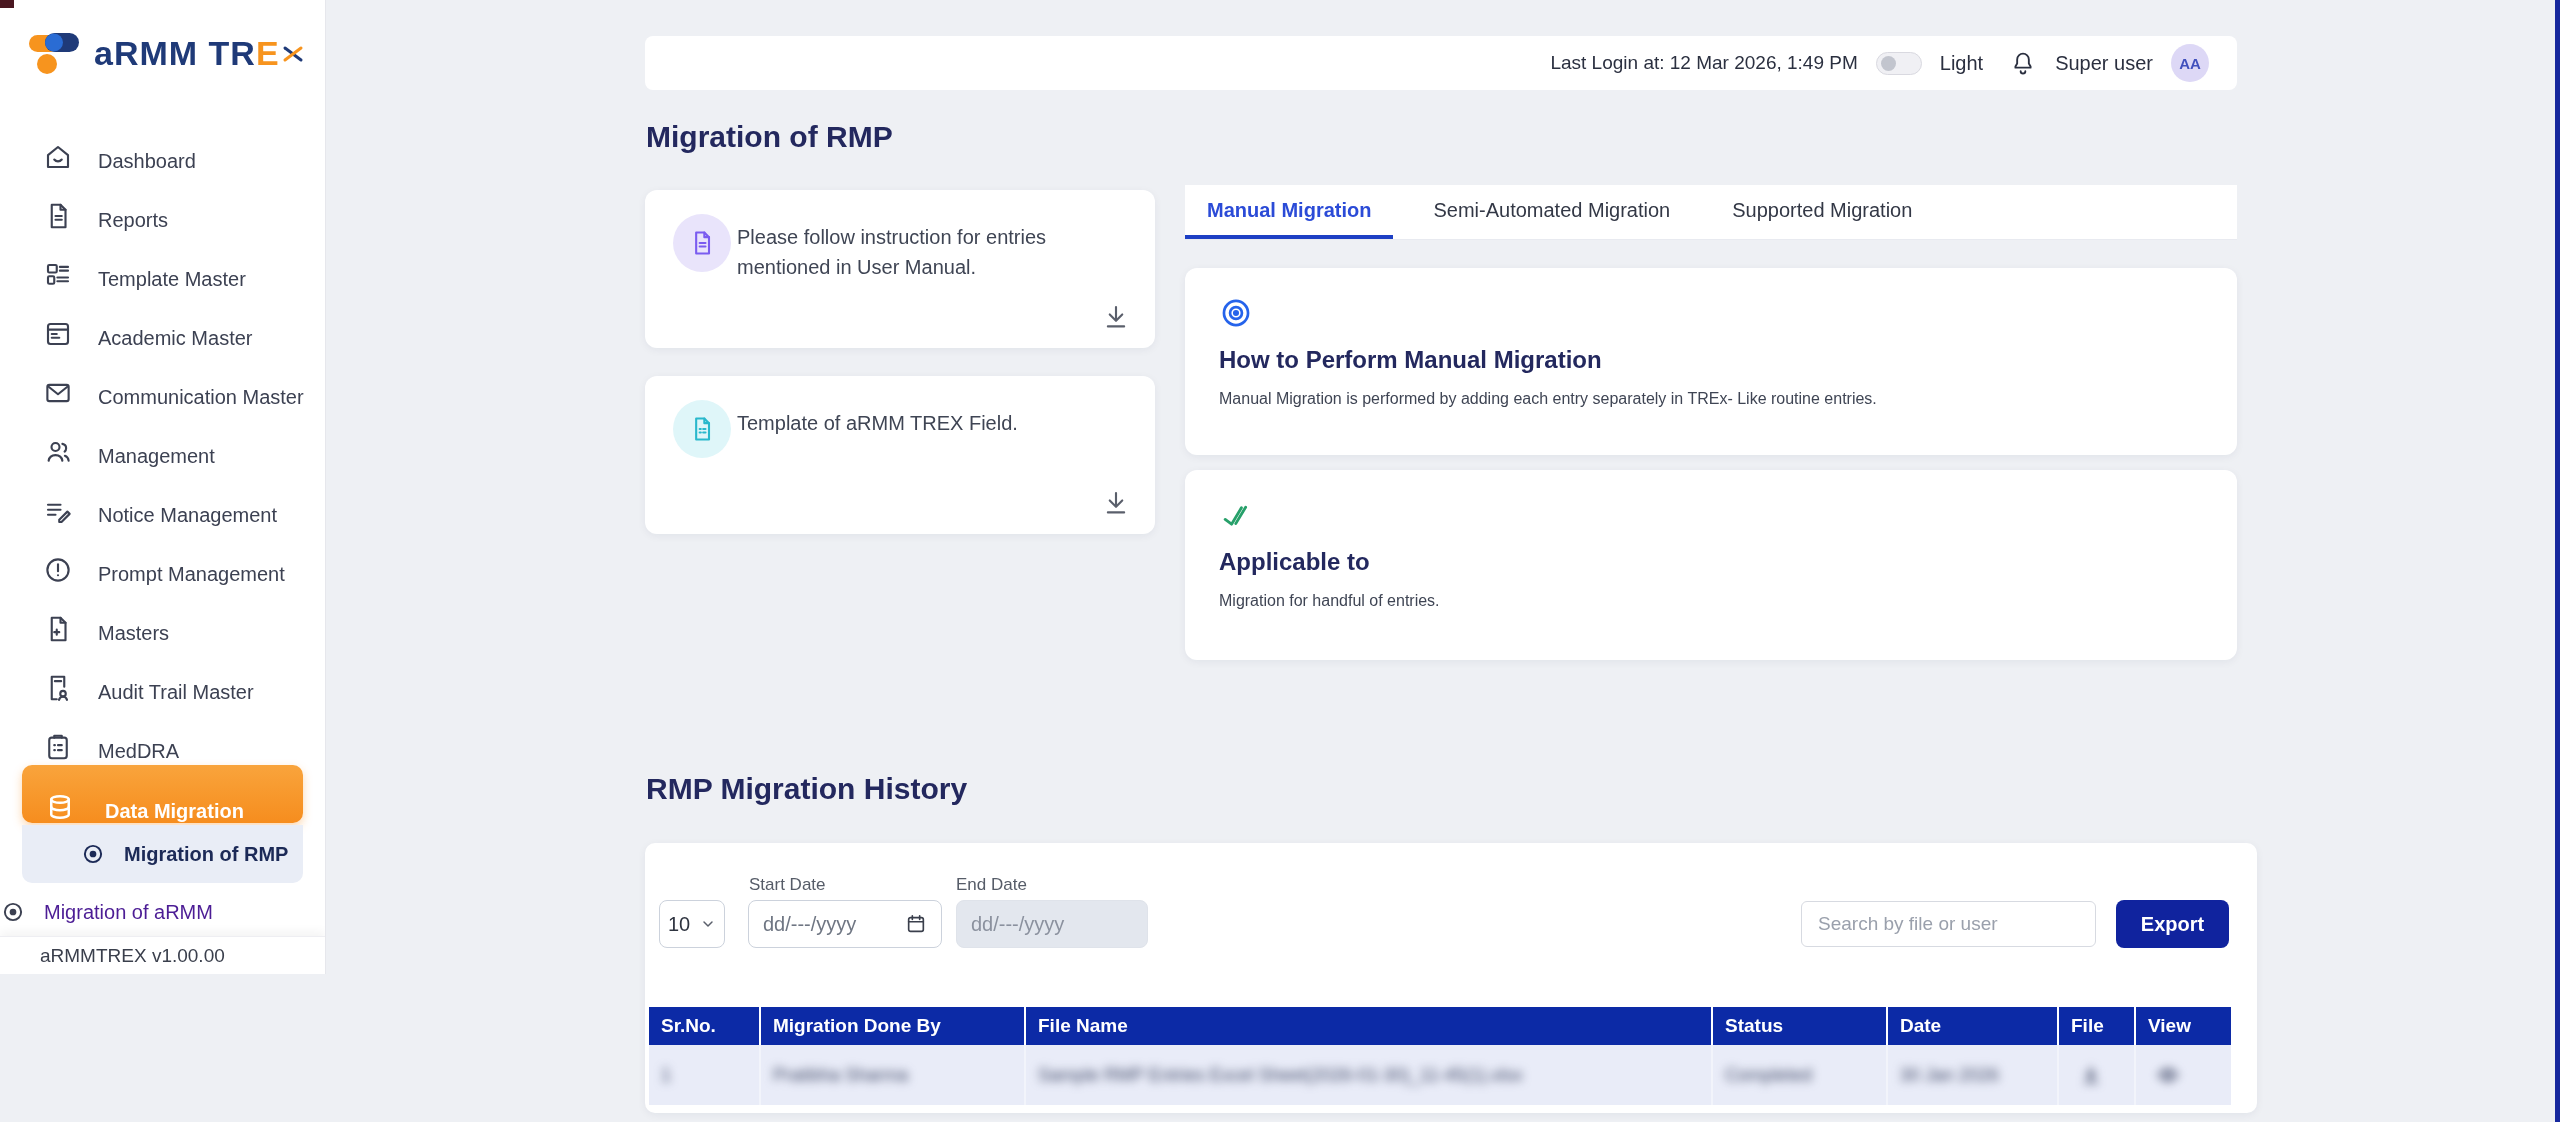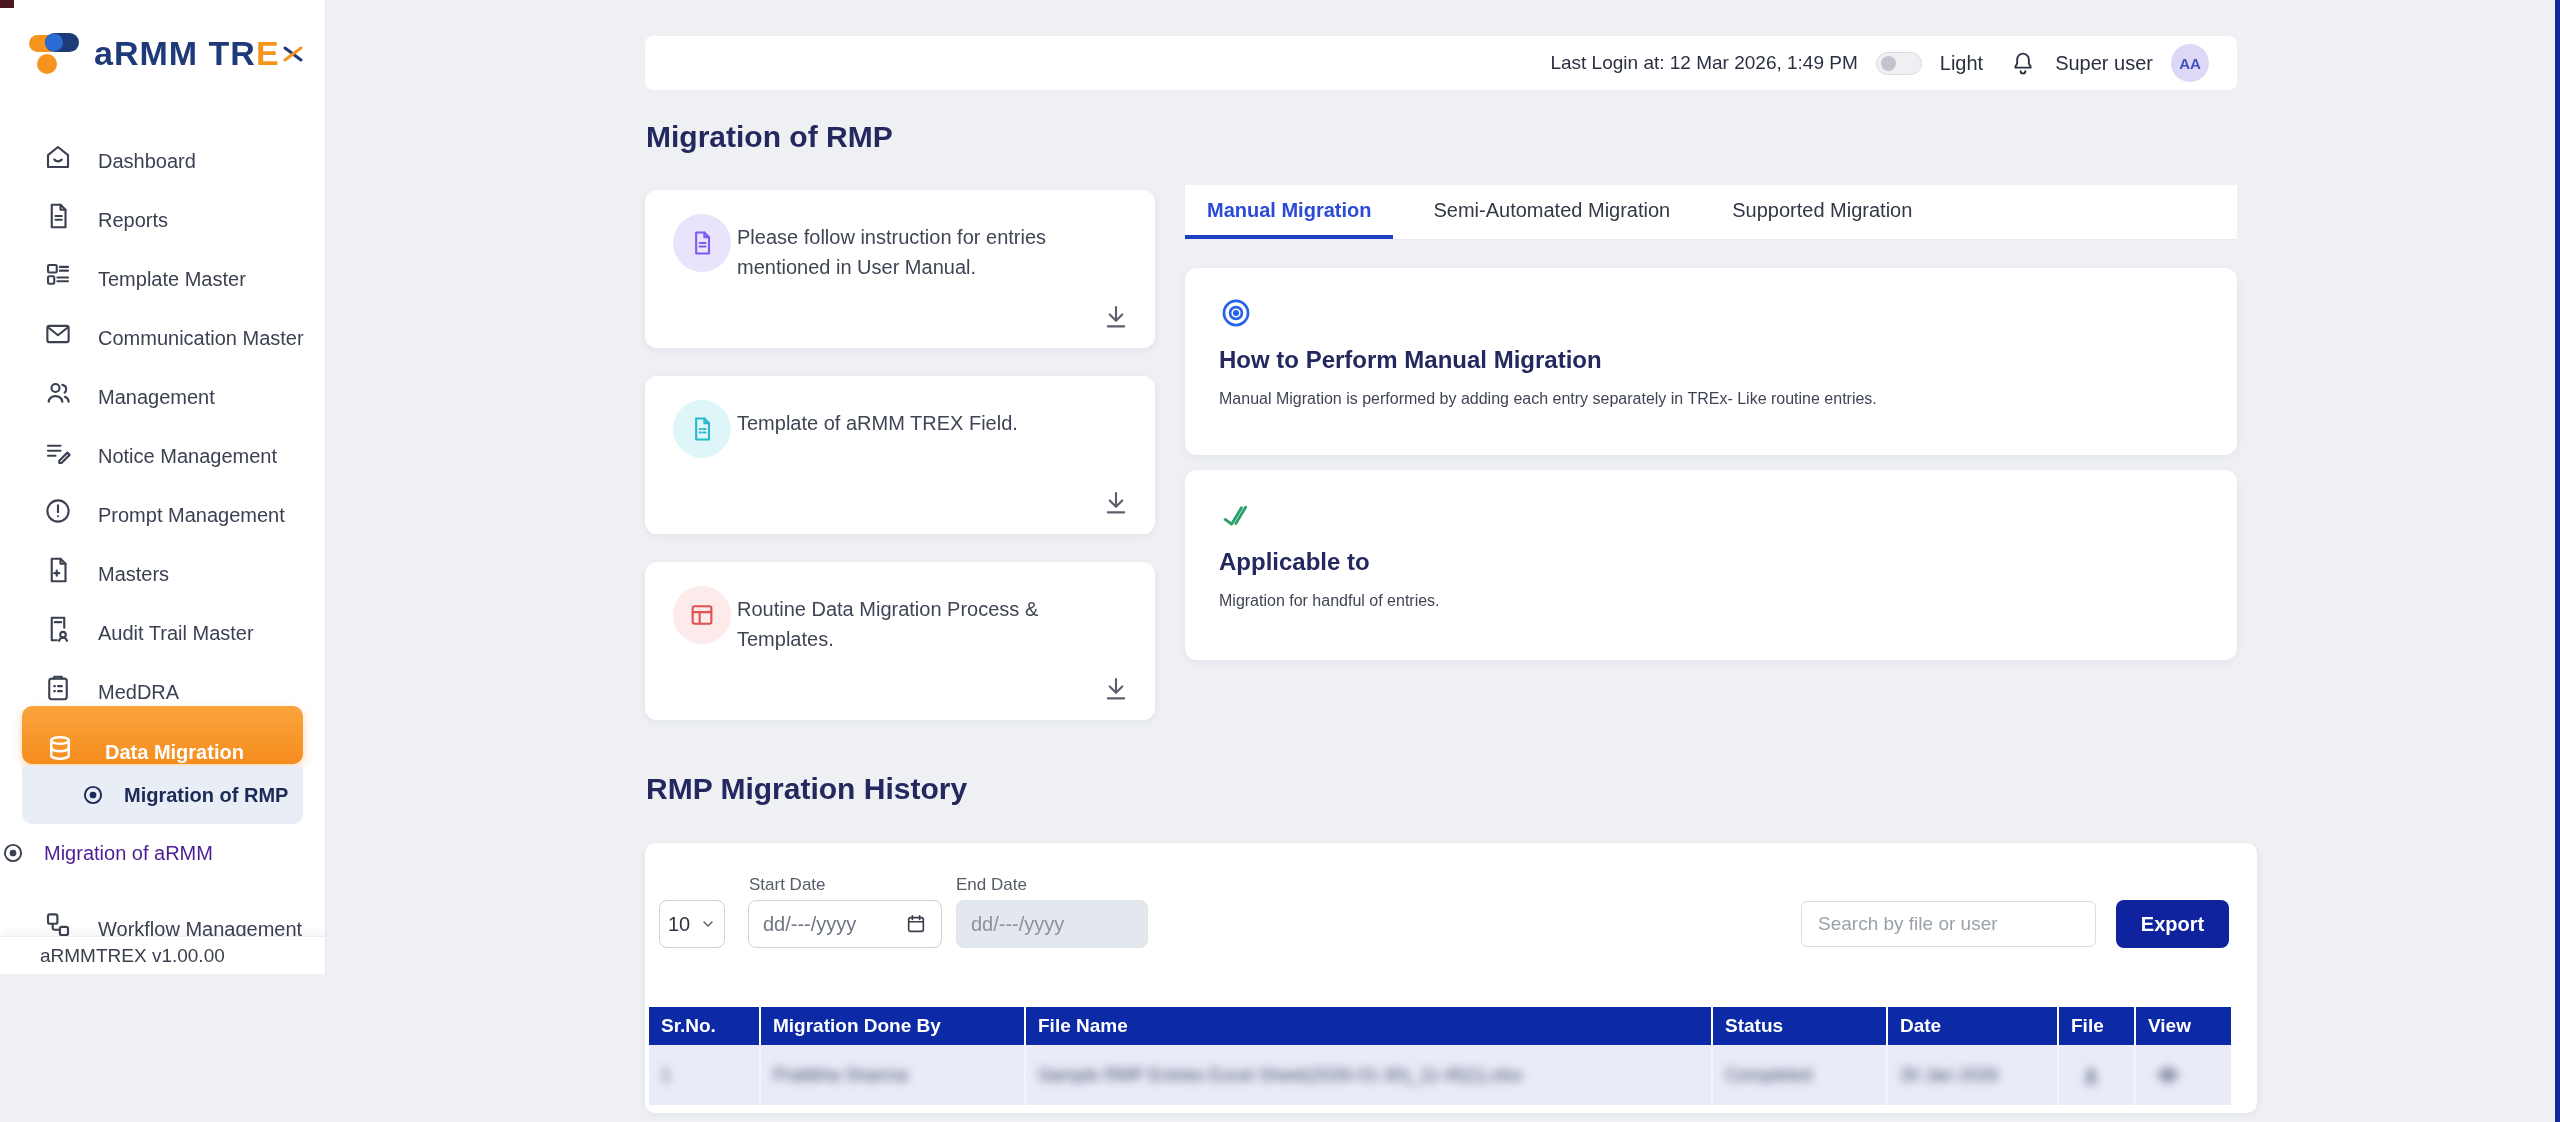--- a/index.html
+++ b/index.html
@@ -145,20 +145,30 @@
               <path d="M13.5 5.5H20M13.5 8.5H20"></path>
               <rect x="4" y="13" width="5" height="6" rx="1"></rect>
               <path d="M11.5 14h8.5M11.5 17h8.5"></path>
             </svg>
           </span>
         <span>Template Master</span>
       </div>
       <div class="nav-item">
         <span class="nav-ico">
             <svg width="30" height="30" viewBox="0 0 24 24" fill="none" stroke="currentColor" stroke-width="1.7" stroke-linecap="round" stroke-linejoin="round">
+              <rect x="4" y="4" width="16" height="16" rx="2"></rect>
+              <path d="M4 8.5h16"></path>
+              <path d="M7 12h4M7 15h6"></path>
+            </svg>
+          </span>
+        <span>Academic Master</span>
+      </div>
+      <div class="nav-item">
+        <span class="nav-ico">
+            <svg width="30" height="30" viewBox="0 0 24 24" fill="none" stroke="currentColor" stroke-width="1.7" stroke-linecap="round" stroke-linejoin="round">
               <rect x="3.5" y="5.5" width="17" height="13" rx="1.5"></rect>
               <path d="m4.5 7 7.5 6 7.5-6"></path>
             </svg>
           </span>
         <span>Communication Master</span>
       </div>
       <div class="nav-item">
         <span class="nav-ico">
             <svg width="30" height="30" viewBox="0 0 24 24" fill="none" stroke="currentColor" stroke-width="1.7" stroke-linecap="round" stroke-linejoin="round">
               <circle cx="10" cy="8" r="3.2"></circle>
@@ -322,37 +332,20 @@
         </span>
       <div class="card-text">Template of aRMM TREX Field.</div>
       <span class="card-dl">
           <svg width="30" height="30" viewBox="0 0 24 24" fill="none" stroke="currentColor" stroke-width="1.7" stroke-linecap="round" stroke-linejoin="round">
             <path d="M12 4v10"></path>
             <path d="m7 10 5 5 5-5"></path>
             <path d="M5.5 19.5h13"></path>
           </svg>
         </span>
     </div>
-    <div class="card">
-      <span class="card-icon ci-red">
-          <svg width="28" height="28" viewBox="0 0 24 24" fill="none" stroke="currentColor" stroke-width="1.8" stroke-linecap="round" stroke-linejoin="round">
-            <rect x="4" y="4.5" width="16" height="15" rx="1.5"></rect>
-            <path d="M4 9.5h16"></path>
-            <path d="M10 9.5V19.5"></path>
-          </svg>
-        </span>
-      <div class="card-text">Routine Data Migration Process &amp; Templates.</div>
-      <span class="card-dl">
-          <svg width="30" height="30" viewBox="0 0 24 24" fill="none" stroke="currentColor" stroke-width="1.7" stroke-linecap="round" stroke-linejoin="round">
-            <path d="M12 4v10"></path>
-            <path d="m7 10 5 5 5-5"></path>
-            <path d="M5.5 19.5h13"></path>
-          </svg>
-        </span>
-    </div>
   </div>
 
   <div class="tabs">
     <div class="tab tab-active">Manual Migration</div>
     <div class="tab">Semi-Automated Migration</div>
     <div class="tab">Supported Migration</div>
   </div>
 
   <div class="panel panel-1">
     <div class="panel-icon">

